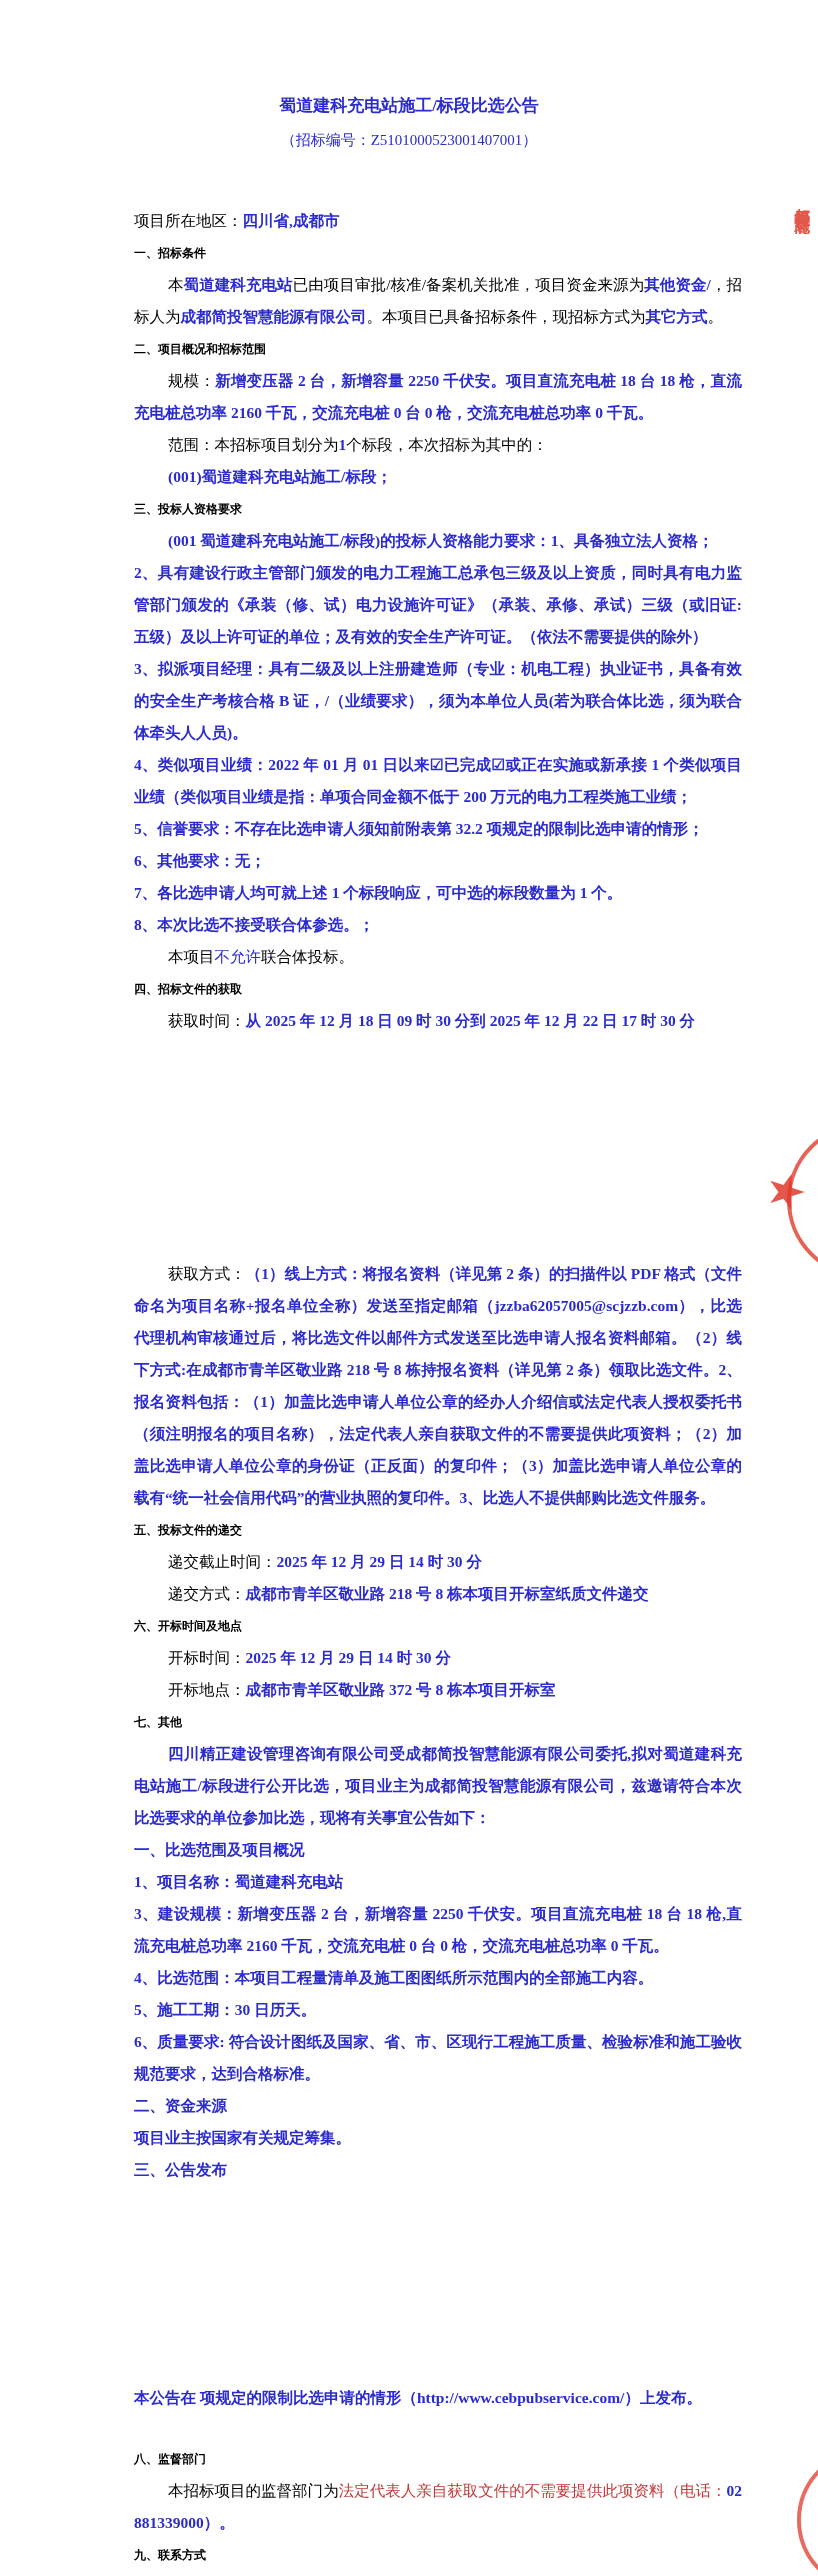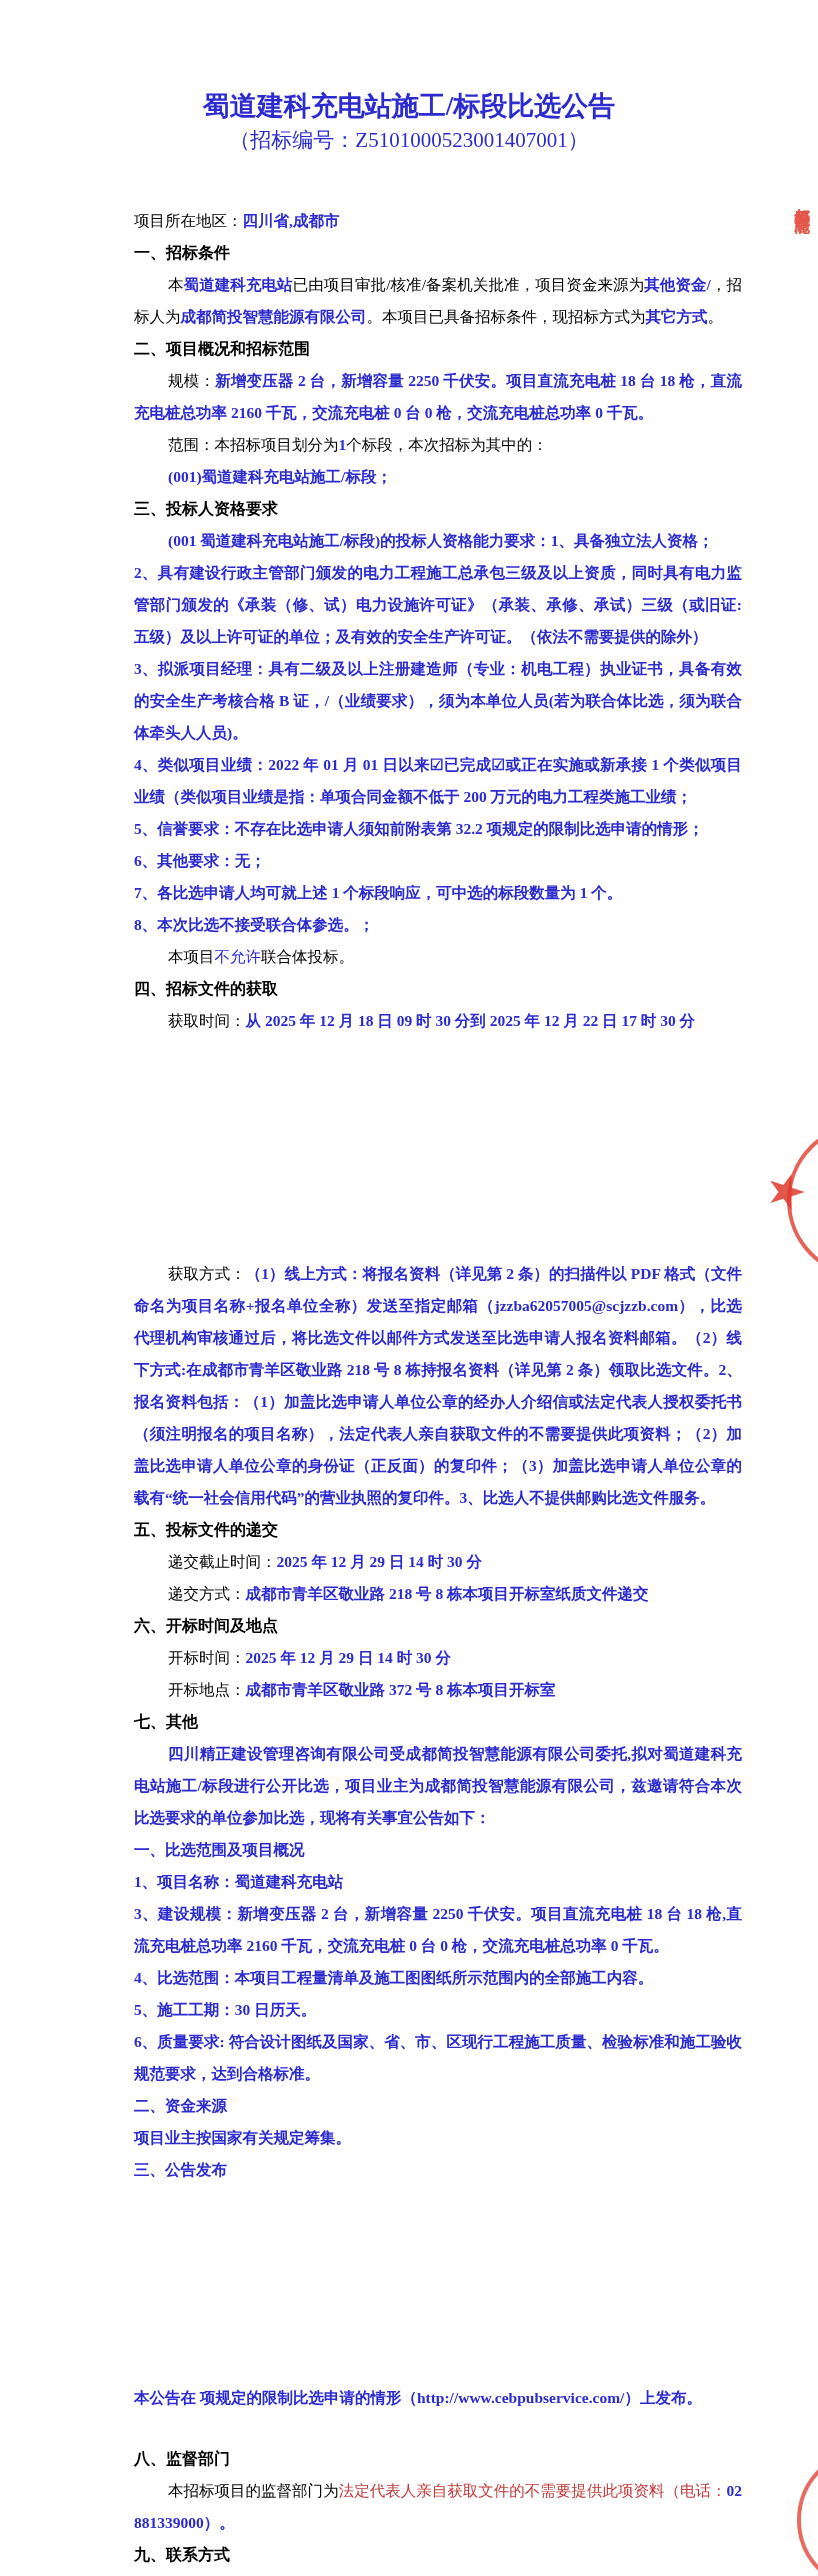--- a/index.html
+++ b/index.html
@@ -18,38 +18,38 @@
     font-family:"Liberation Serif","DejaVu Serif",serif;
     color:#000;
   }
   .content{
     padding:88px 76px 0 134px;
     font-size:15.5px;
   }
   .title{
     margin:0 -76px 0 -134px;
     text-align:center;
-    font-size:27px;
+    font-size:17px;
     font-weight:bold;
     color:var(--blue);
     line-height:36px;
     font-family:"Liberation Serif","DejaVu Serif",serif;
   }
   .subtitle{
     margin:0 -76px 0 -134px;
     text-align:center;
-    font-size:21px;
+    font-size:15px;
     color:var(--blue);
     line-height:32px;
   }
   #doc-body{margin-top:49px;}
   .h{
     font-family:"Liberation Sans","DejaVu Sans",sans-serif;
     font-weight:bold;
-    font-size:16px;
+    font-size:12px;
     line-height:32px;
     color:#000;
   }
   .p{
     line-height:32px;
     text-align:justify;
     overflow-wrap:anywhere;
     word-break:break-all;
   }
   .p.ind{text-indent:34px;}

